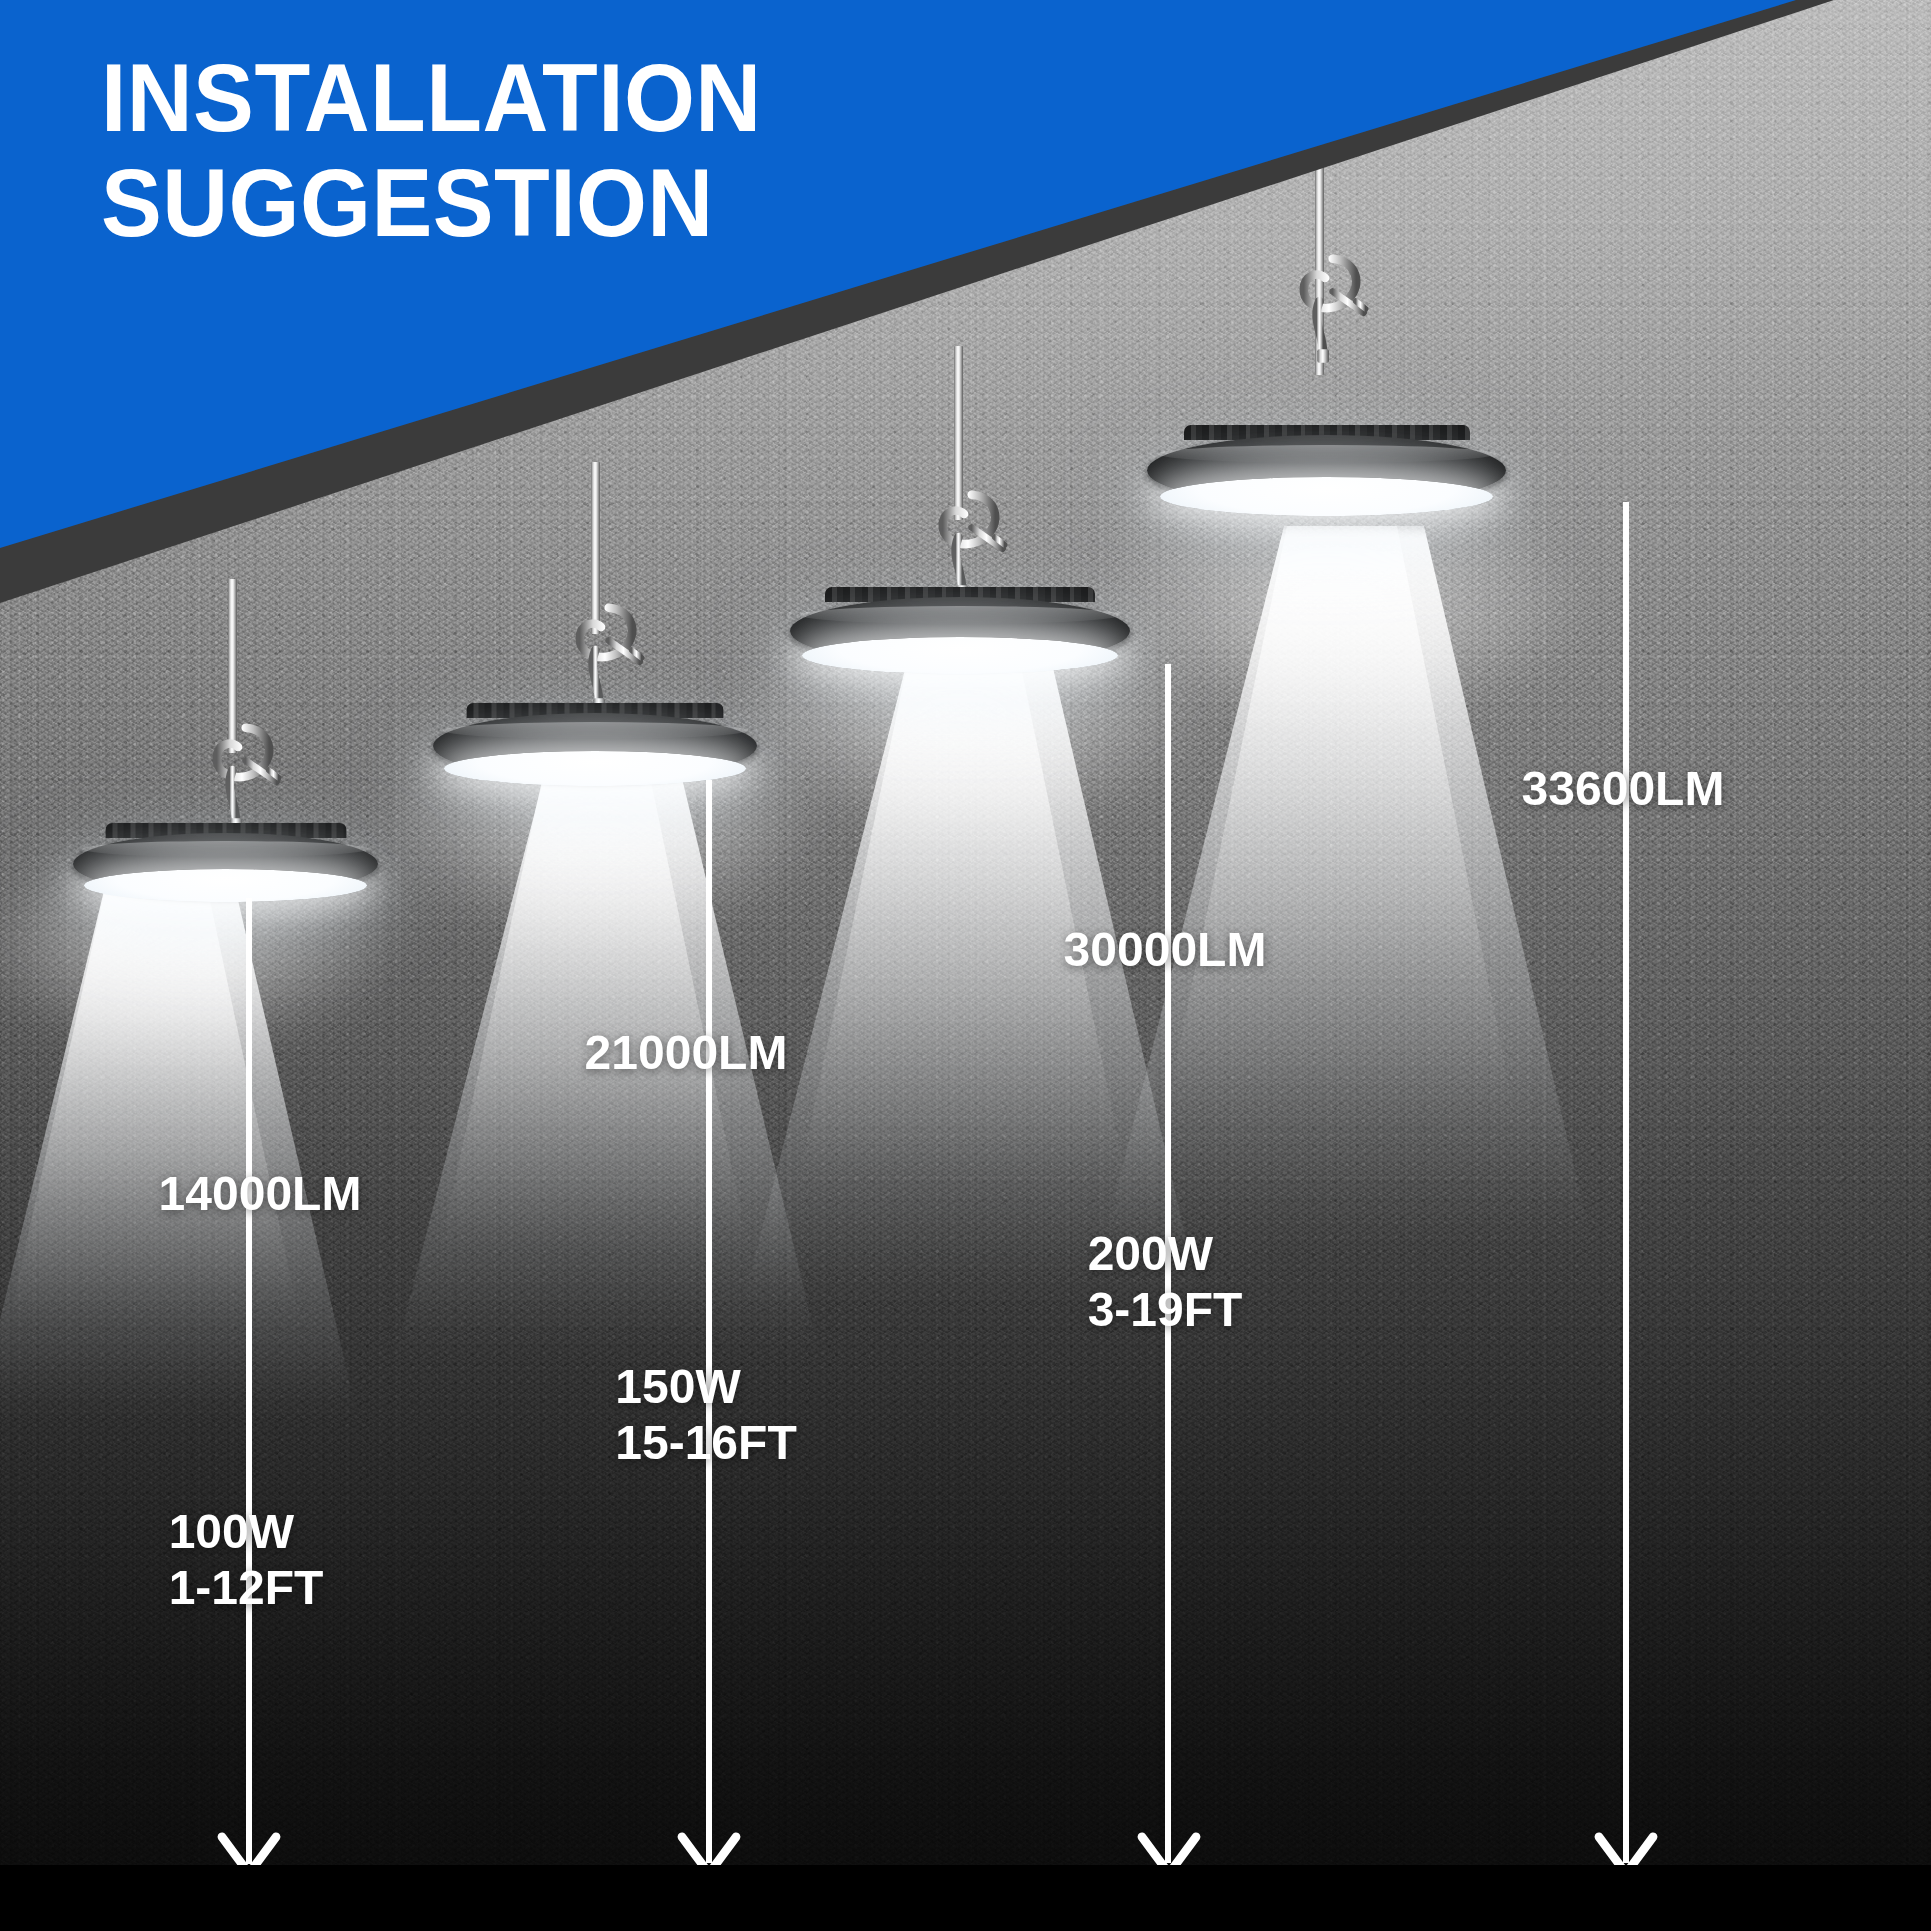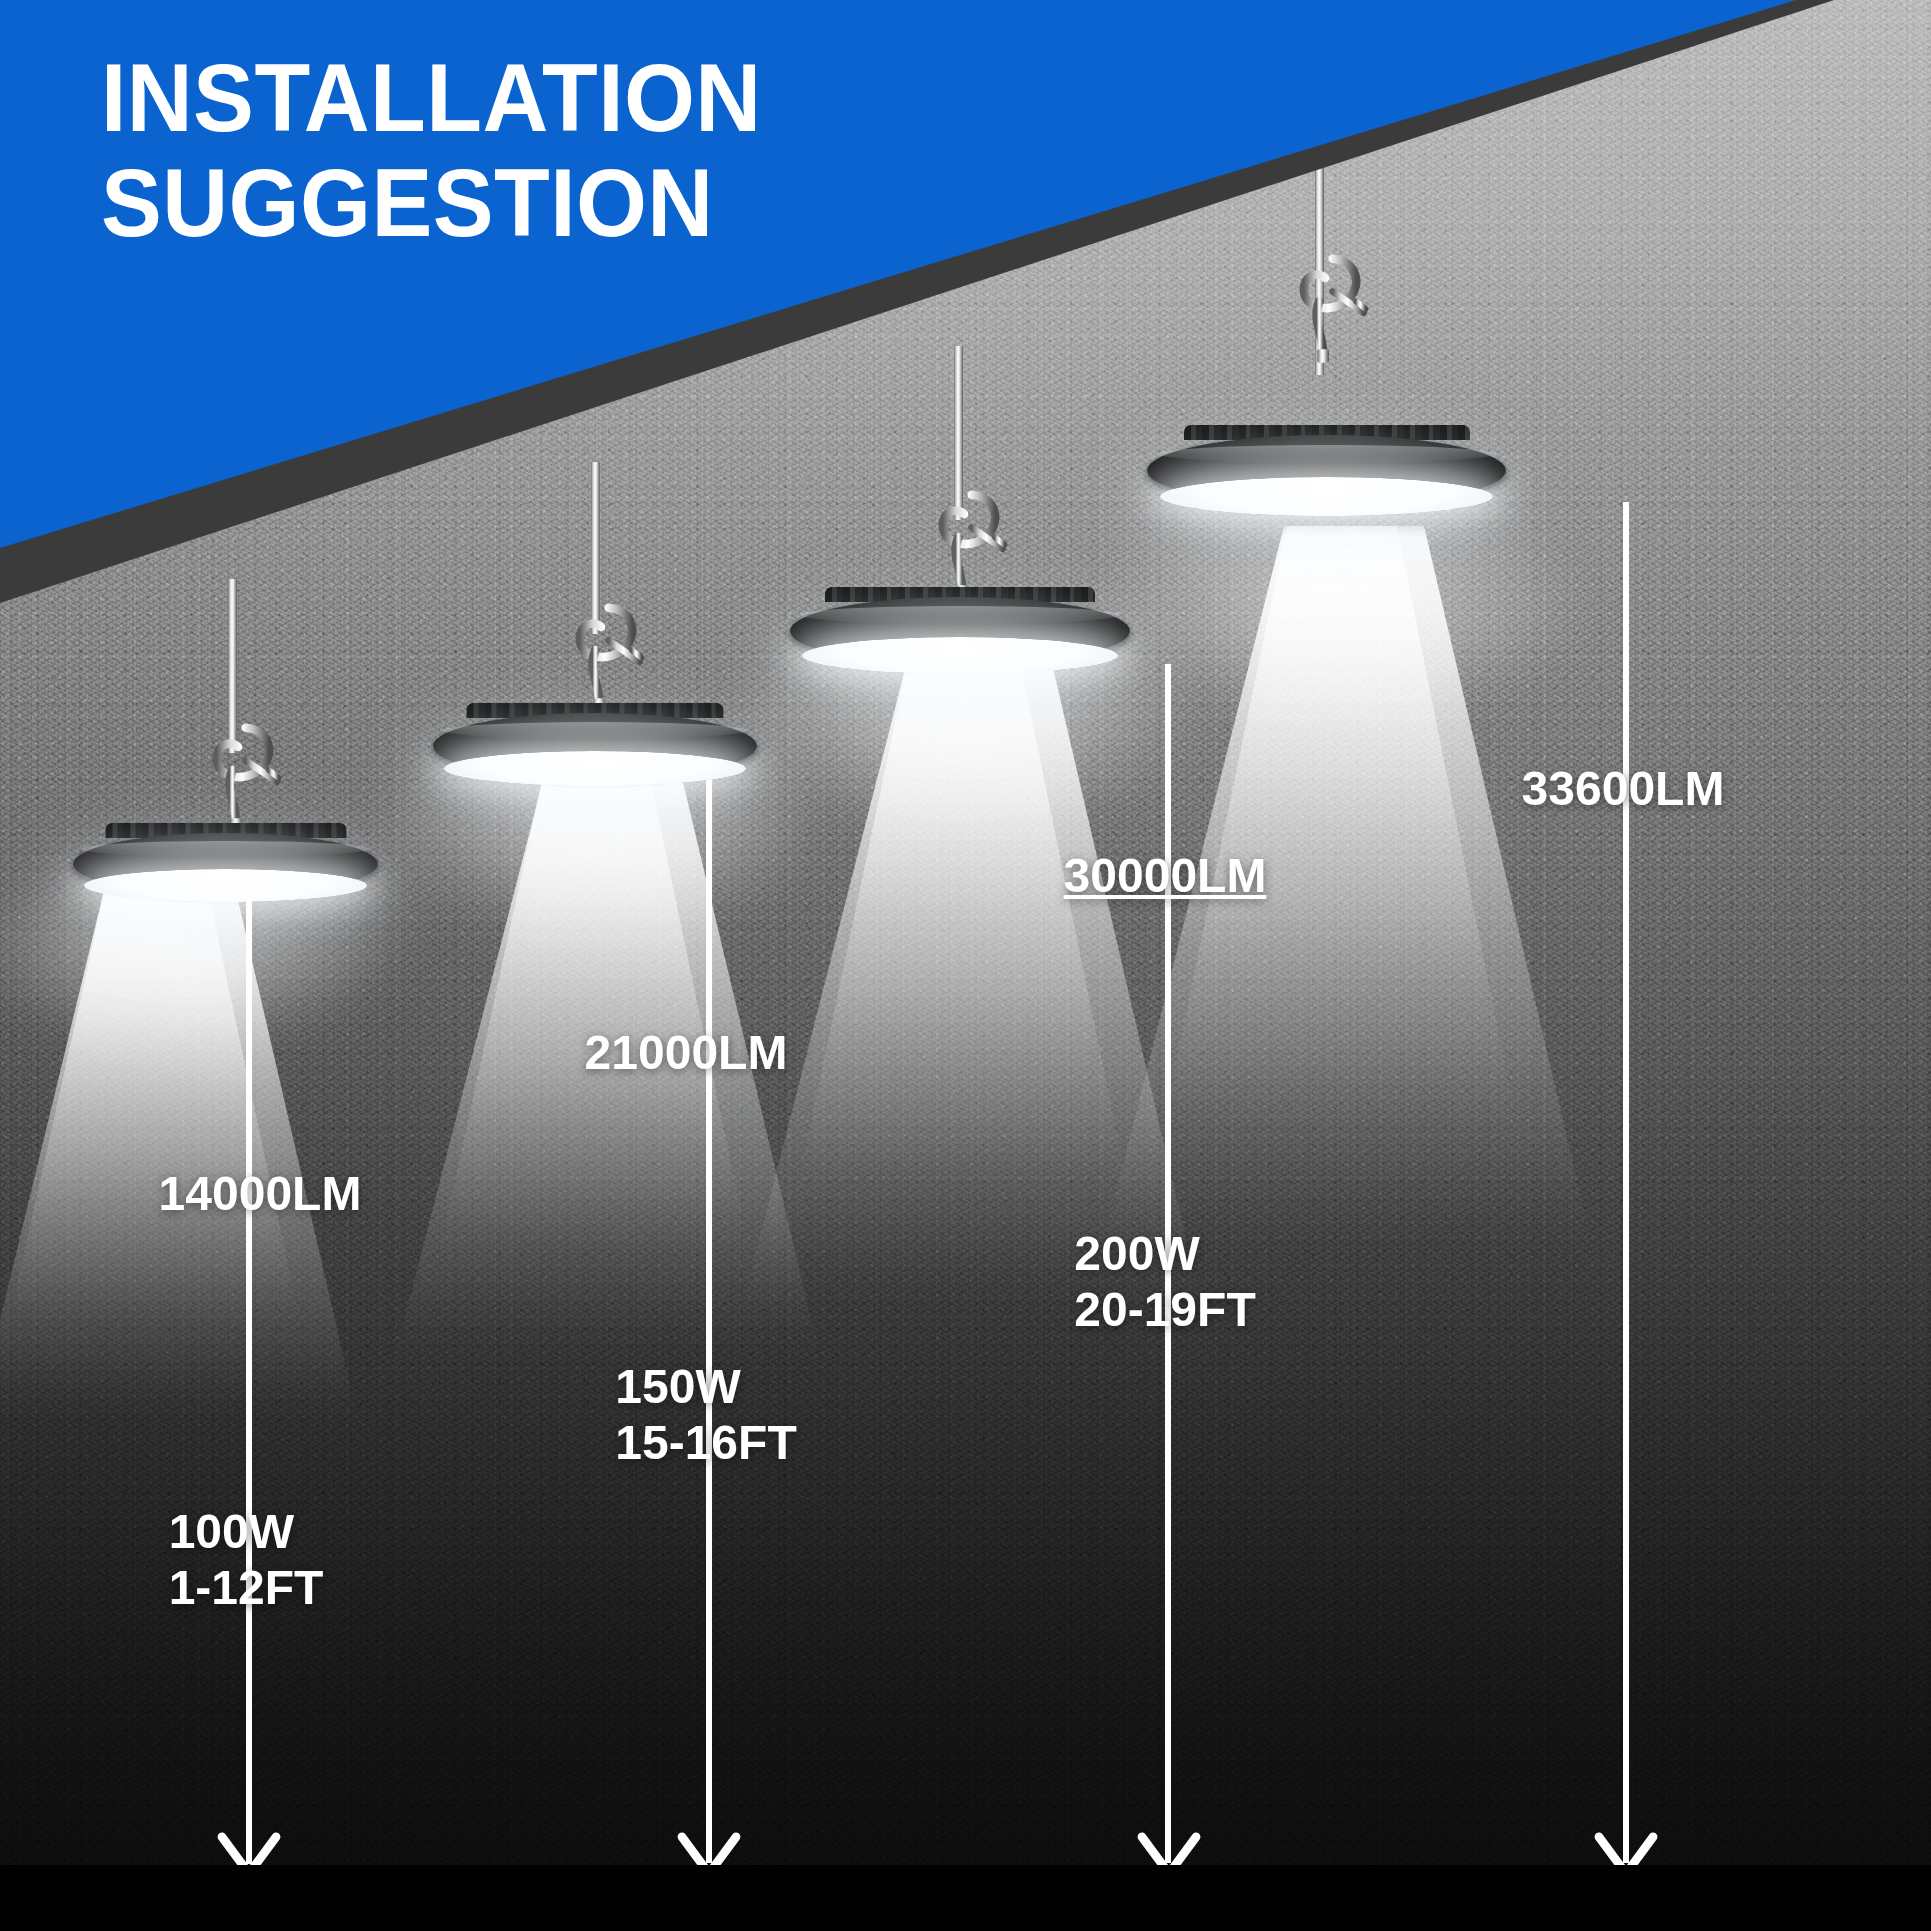--- a/index.html
+++ b/index.html
@@ -342,24 +342,24 @@
     <div>100W</div>
     <div>1-12FT</div>
   </div>
 
   <div class="lbl lbl-lm" style="left:686px;top:1025px;">21000LM</div>
   <div class="lbl lbl-wt" style="left:706px;top:1359px;">
     <div>150W</div>
     <div>15-16FT</div>
   </div>
 
-  <div class="lbl lbl-lm" style="left:1165px;top:848px;text-decoration:underline;">30000LM</div>
+  <div class="lbl lbl-lm" style="left:1165px;top:922px;">30000LM</div>
   <div class="lbl lbl-wt" style="left:1165px;top:1226px;">
     <div>200W</div>
-    <div>20-19FT</div>
+    <div>3-19FT</div>
   </div>
 
   <div class="lbl lbl-lm" style="left:1623px;top:761px;">33600LM</div>
 
   <div class="banner-shadow"></div>
   <div class="banner"></div>
   <div class="banner-title">
     <div>INSTALLATION</div>
     <div>SUGGESTION</div>
   </div>

